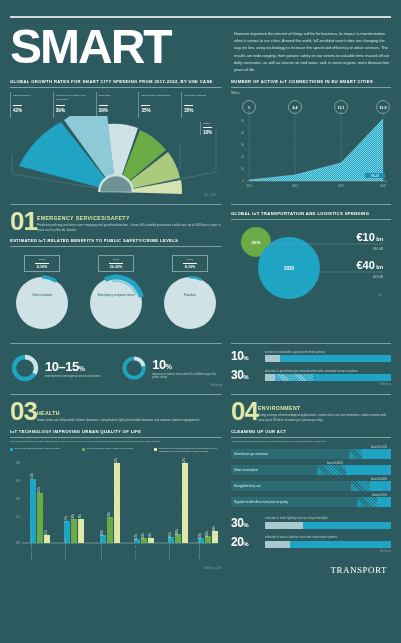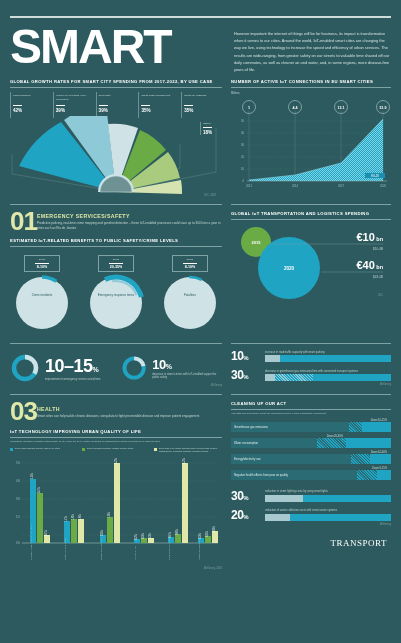--- a/index.html
+++ b/index.html
@@ -58,21 +58,21 @@
     position: absolute; right: 0; top: 30px; width: 22px;
     border-left: 1px solid #6e9294; padding-left: 2px;
   }
   .fan-svg { position: absolute; left: 0; top: 24px; }
 
   
   .areawrap { position: relative; height: 105px; margin-top: 4px; }
 
   
   .secrule { height: 1px; background: #7fa3a4; margin-top: 7px; }
-  .sec { display: flex; align-items: center; padding-top: 5px; }
+  .sec { display: flex; align-items: flex-end; padding-top: 5px; }
   .secnum {
     font-size: 26px; font-weight: 800; color: #dfe8a8; line-height: 0.85;
     letter-spacing: -1px;
   }
   .sectxt { padding-top: 1px; }
   .sectitle { font-size: 5.2px; font-weight: 700; letter-spacing: 0.4px; color: #dfe8a8; }
   .secdesc { font-size: 3.1px; line-height: 1.55; color: #c6d6d4; margin-top: 2px; }
 
   
   .donuts { display: flex; justify-content: space-between; margin-top: 8px; }
@@ -356,21 +356,21 @@
   <div class="cols">
     <div class="col-l">
       <div class="secrule"></div>
       <div class="kpirow">
         <div class="kpi">
           <svg width="30" height="30" viewBox="0 0 30 30">
             <circle cx="15" cy="15" r="11" fill="none" stroke="#20a4c4" stroke-width="4.5"></circle>
             <circle cx="15" cy="15" r="11" fill="none" stroke="#cfe3e6" stroke-width="4.5" stroke-dasharray="23 46" transform="rotate(-90 15 15)"></circle>
           </svg>
           <div class="kpi-txt">
-            <div class="big"><span style="font-size:18px">10–15</span><span>%</span></div>
+            <div class="big"><span style="font-size:13px">10–15</span><span>%</span></div>
             <div class="sm">improvement in emergency service arrival time</div>
           </div>
         </div>
         <div class="kpi">
           <svg width="30" height="30" viewBox="0 0 30 30">
             <circle cx="15" cy="15" r="11" fill="none" stroke="#20a4c4" stroke-width="4.5"></circle>
             <circle cx="15" cy="15" r="11" fill="none" stroke="#cfe3e6" stroke-width="4.5" stroke-dasharray="15 54" transform="rotate(-90 15 15)"></circle>
           </svg>
           <div class="kpi-txt">
             <div class="big"><span style="font-size:13px">10</span><span>%</span></div>
@@ -497,20 +497,27 @@
         <text x="198" y="79" font-size="2.6" fill="#fff" text-anchor="middle" transform="rotate(-90 198 79)">0.5%</text>
         <rect x="202" y="76" width="6" height="12" fill="#dfe8a8"></rect>
         <text x="205" y="74" font-size="2.6" fill="#fff" text-anchor="middle" transform="rotate(-90 205 74)">0.8%</text>
         <text x="190" y="105" font-size="2.4" fill="#9dbcbb" transform="rotate(-90 190 105)">Infectious diseases</text>
       </svg>
       <div class="src">McKinsey, 2018</div>
     </div>
 
     <div class="col-r">
       <div class="secrule"></div>
+      <div class="sec">
+        <div class="secnum">04</div>
+        <div class="sectxt">
+          <div class="sectitle">ENVIRONMENT</div>
+          <div class="secdesc">Using a range of technological applications, smart cities can cut emissions, reduce waste and save up to 80 litres of water per person per day</div>
+        </div>
+      </div>
       <div class="cap">CLEANING UP OUR ACT</div>
       <div class="tiny" style="font-size:2.4px;margin-top:2px">How data and connectivity, smart city applications deliver a more sustainable environment</div>
 
       <div class="envbar">
         <div class="envbar-cal">Down 10-15%</div>
         <div class="envbar-track">
           <div class="envbar-seg" style="width:18%"></div>
           <div class="envbar-hatch" style="right:18%;width:8%"></div>
           <div class="envbar-lab">Greenhouse gas emissions</div>
         </div>

